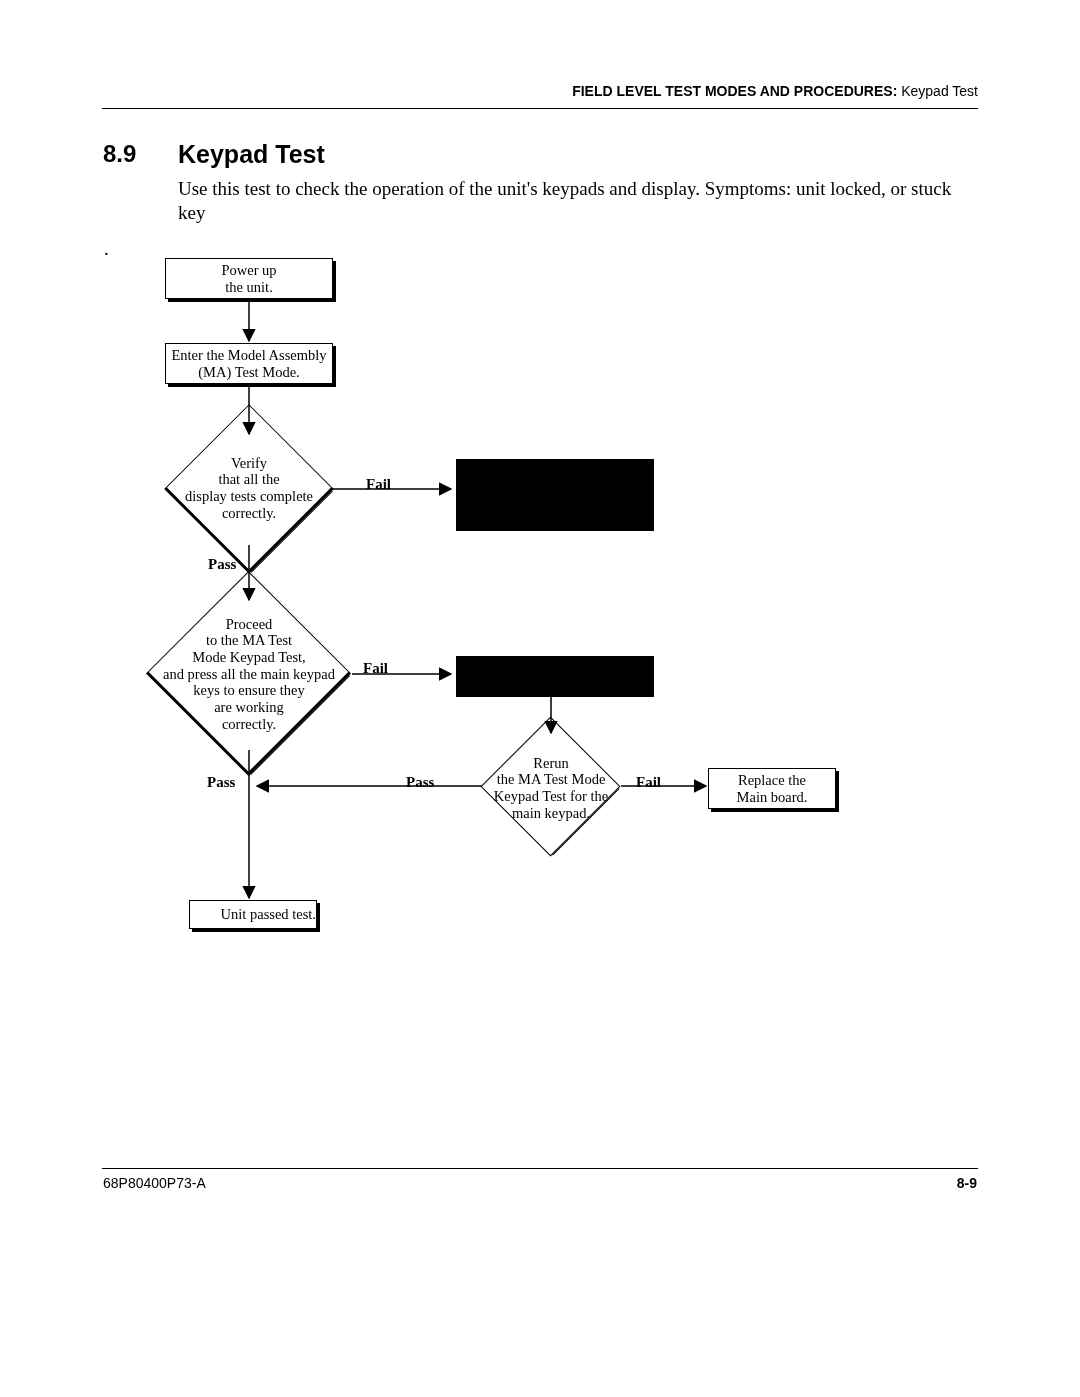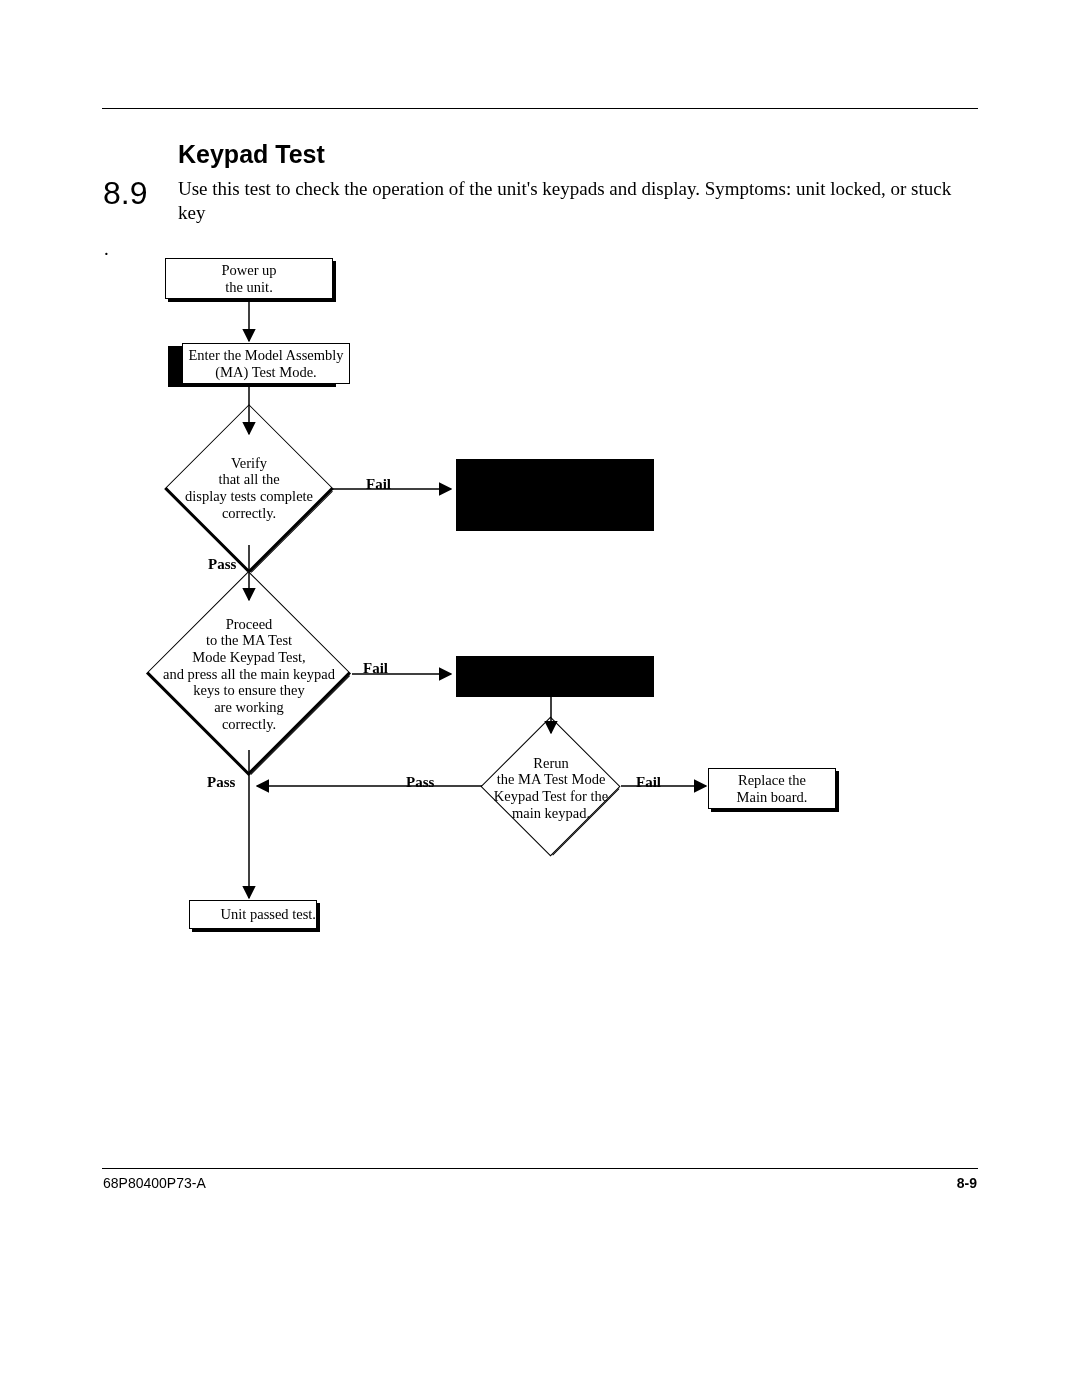--- a/index.html
+++ b/index.html
@@ -29,23 +29,22 @@
     left: 102px;
     right: 102px;
     border-top: 1.5px solid #000;
   }
 
   .sec-num {
     position: absolute;
     top: 140px;
     left: 103px;
     font-family: Arial, Helvetica, sans-serif;
-    font-weight: normal;
-    font-size: 32px;
-    margin-top: 35px;
+    font-weight: bold;
+    font-size: 24px;
   }
   .sec-title {
     position: absolute;
     top: 140px;
     left: 178px;
     font-family: Arial, Helvetica, sans-serif;
     font-weight: bold;
     font-size: 25px;
   }
   .para {
@@ -112,37 +111,40 @@
   svg.overlay {
     position:absolute; left:0; top:0; width:1080px; height:1397px;
     pointer-events:none;
   }
 </style>
 </head>
 <body>
 
 <div class="page">
 
+  <div class="header-right">
+    <span class="bold">FIELD LEVEL TEST MODES AND PROCEDURES:</span><span>  Keypad Test</span>
+  </div>
   <div class="header-rule"></div>
 
   <div class="sec-num">8.9</div>
   <div class="sec-title">Keypad Test</div>
   <div class="para">Use this test to check the operation of the unit's keypads and display. Symptoms: unit locked, or stuck key</div>
   <div class="lone-dot">.</div>
 
   <div class="box-shadow" style="left:168px; top:261px; width:168px; height:41px;"></div>
   <div class="box-fill" style="left:165px; top:258px; width:168px; height:41px;">
     <div class="box-text">
       <span>Power up</span><br>
       <span>the unit.</span>
     </div>
   </div>
 
   <div class="box-shadow" style="left:168px; top:346px; width:168px; height:41px;"></div>
-  <div class="box-fill" style="left:182px; top:343px; width:168px; height:41px;">
+  <div class="box-fill" style="left:165px; top:343px; width:168px; height:41px;">
     <div class="box-text">
       <span>Enter the Model Assembly</span><br>
       <span>(MA) Test Mode.</span>
     </div>
   </div>
 
   <div class="diamond-shadow" style="left:193.5px; top:433.5px; width:115px; height:115px;"></div>
   <div class="diamond" style="left:189px; top:429px; width:120px; height:120px; border-bottom:3px solid #000; border-right:3px solid #000; border-top:1px solid #000; border-left:1px solid #000;"></div>
   <div class="diamond-text" style="left:159px; top:450px; width:180px; height:76px;">
     <div>

